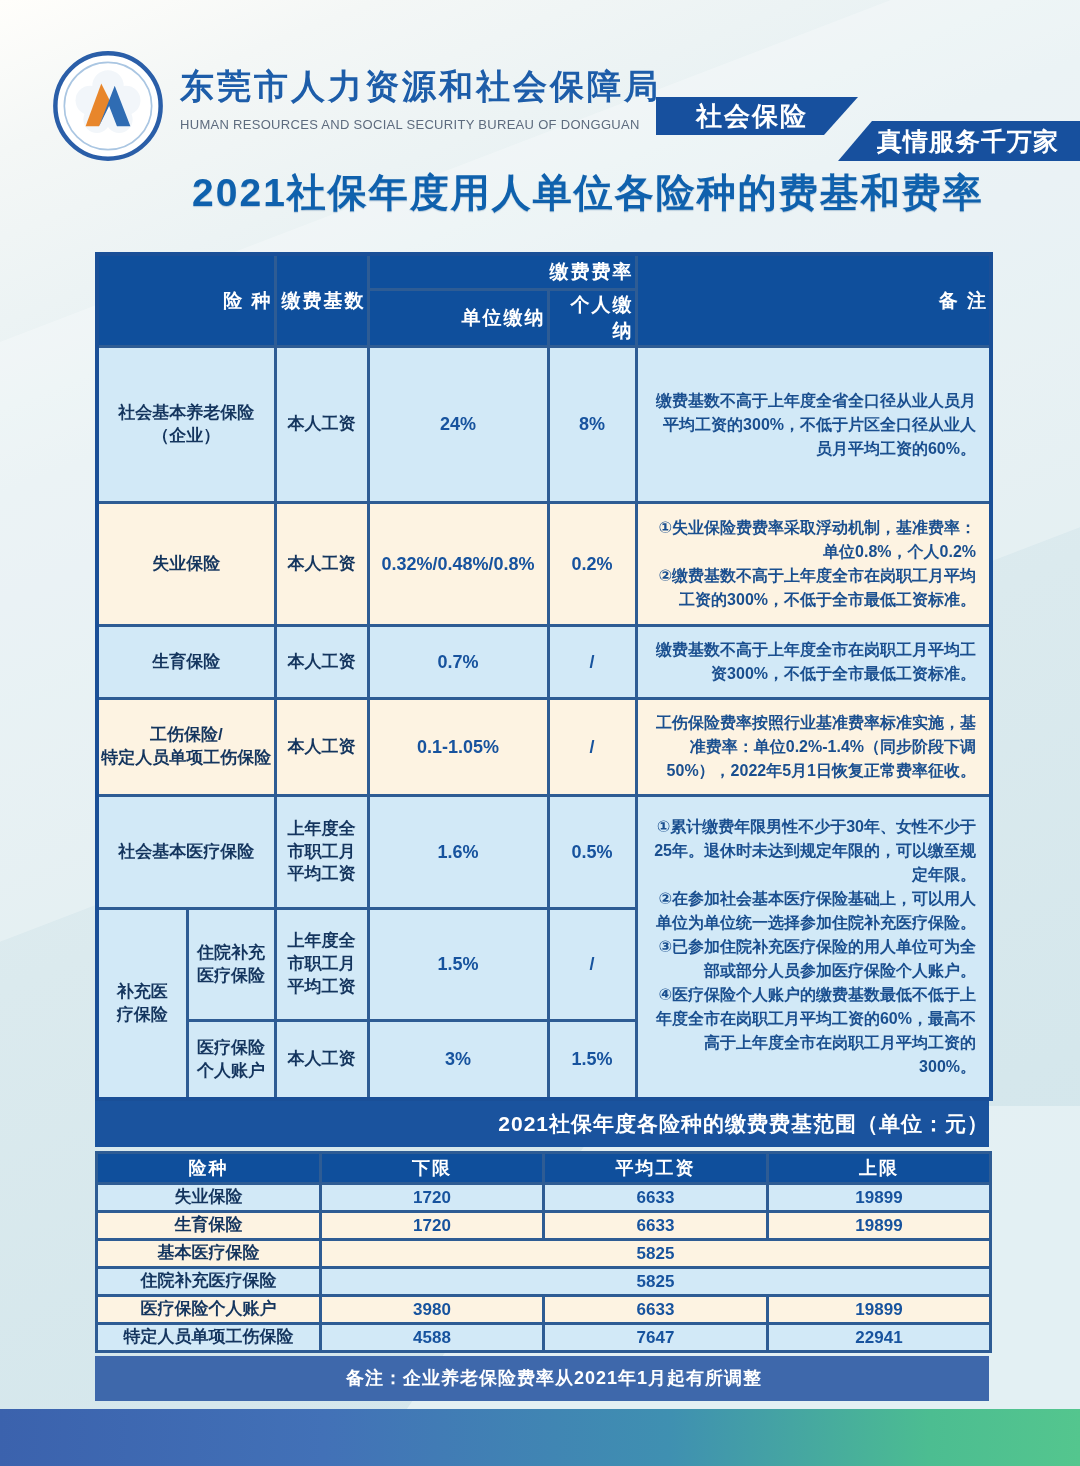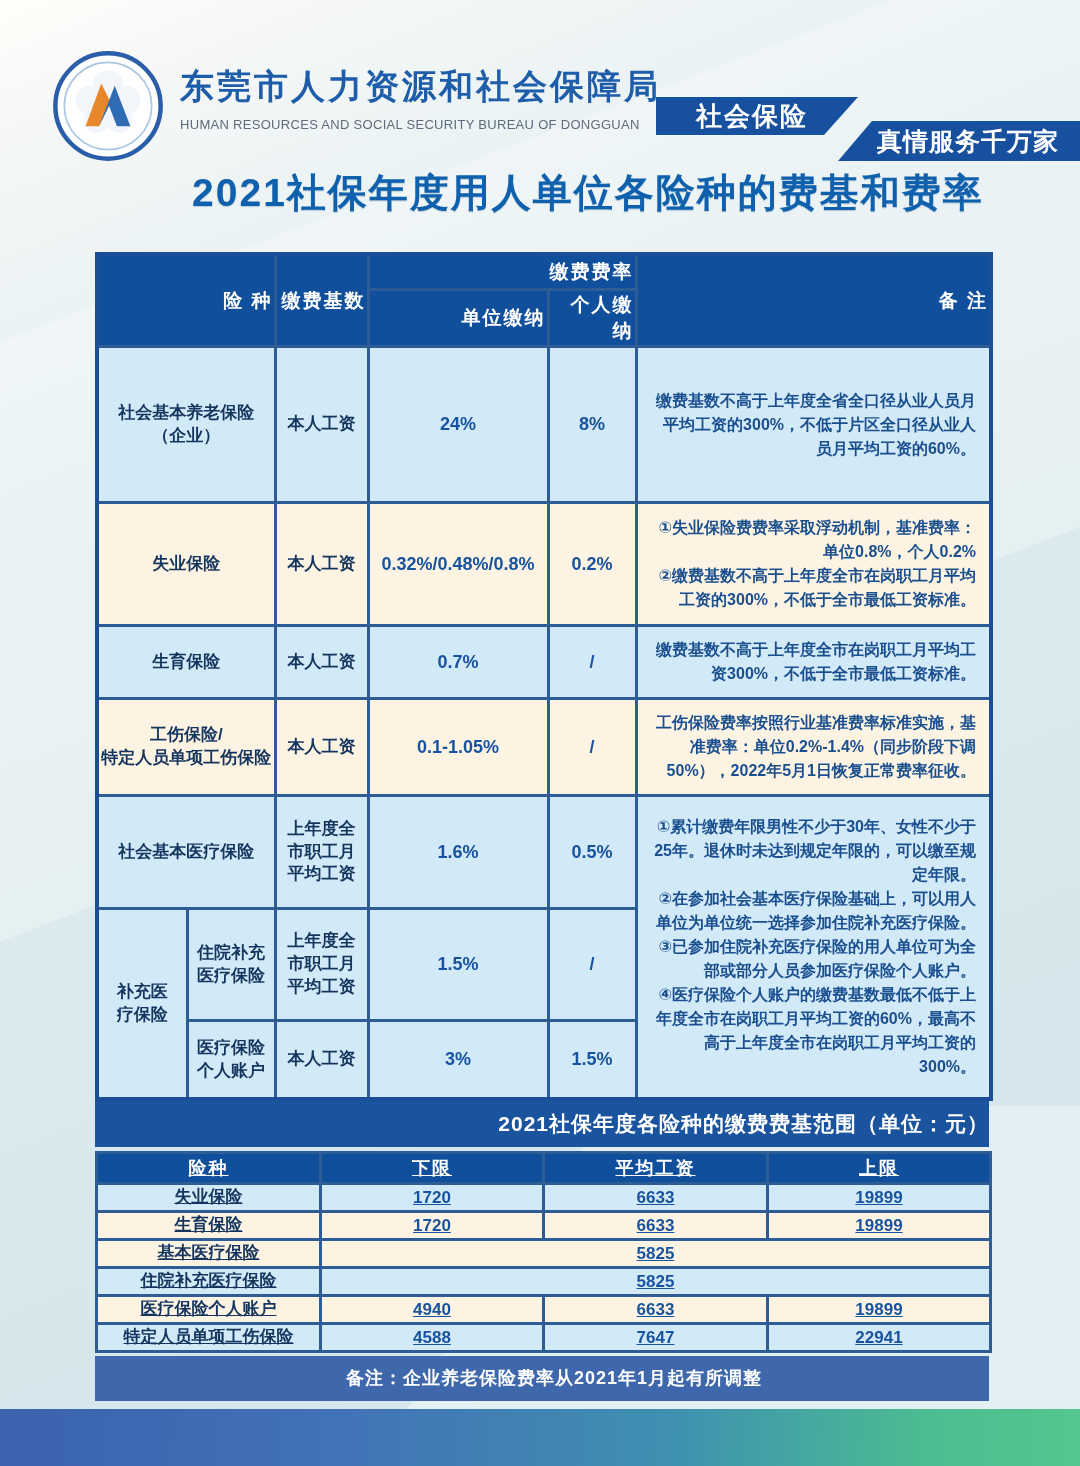--- a/index.html
+++ b/index.html
@@ -30,21 +30,21 @@
   .page-title{position:absolute;left:0;top:166px;width:100%;text-align:center;
     font-size:39px;font-weight:900;color:#0f61ad;letter-spacing:2px;
     text-shadow:0 1px 1px rgba(10,70,130,0.25);margin-left:48px;}
 
   
   .content{position:absolute;left:95px;top:252px;width:894px;}
   table{border-collapse:collapse;width:100%;table-layout:fixed;}
   .rate-table{border:4px solid #1a4f97;}
   .rate-table td{border:3px solid #2e5c94;vertical-align:middle;}
   .range-table{border:3px solid #1a4f97;}
-  .range-table td{border:3px solid #2e5c94;vertical-align:middle;text-decoration:underline;}
+  .range-table td{border:3px solid #2e5c94;vertical-align:middle;}
   .th{background:#0f4f9c;color:#ffffff;font-weight:bold;font-size:19px;text-align:right;letter-spacing:2px;}
   .c{text-align:center;font-weight:bold;color:#14355e;font-size:17px;white-space:pre-line;line-height:1.35;}
   .val{text-align:center;font-weight:bold;color:#17539e;font-size:18px;}
   .remark{text-align:right;padding:8px 13px;font-size:16px;color:#1a4f8f;font-weight:bold;
     line-height:1.5;white-space:pre-line;}
   .bg-blue td{background:#d2e9f7;}
   .bg-cream td{background:#fdf3e2;}
   .hh1 td{height:30px;} .hh2 td{height:27px;}
   .h1 td{height:137px;} .h2 td{height:104px;} .h3 td{height:54px;} .h4 td{height:78px;}
   .h5 td{height:108px;} .h6 td{height:107px;} .h7 td{height:73px;}
@@ -214,21 +214,21 @@
       <tr class="bg-cream rr">
         <td class="c">基本医疗保险</td>
         <td class="val" colspan="3">5825</td>
       </tr>
       <tr class="bg-blue rr">
         <td class="c">住院补充医疗保险</td>
         <td class="val" colspan="3">5825</td>
       </tr>
       <tr class="bg-cream rr">
         <td class="c">医疗保险个人账户</td>
-        <td class="val">4940</td>
+        <td class="val">3980</td>
         <td class="val">6633</td>
         <td class="val">19899</td>
       </tr>
       <tr class="bg-blue rr">
         <td class="c">特定人员单项工伤保险</td>
         <td class="val">4588</td>
         <td class="val">7647</td>
         <td class="val">22941</td>
       </tr>
     </tbody>

